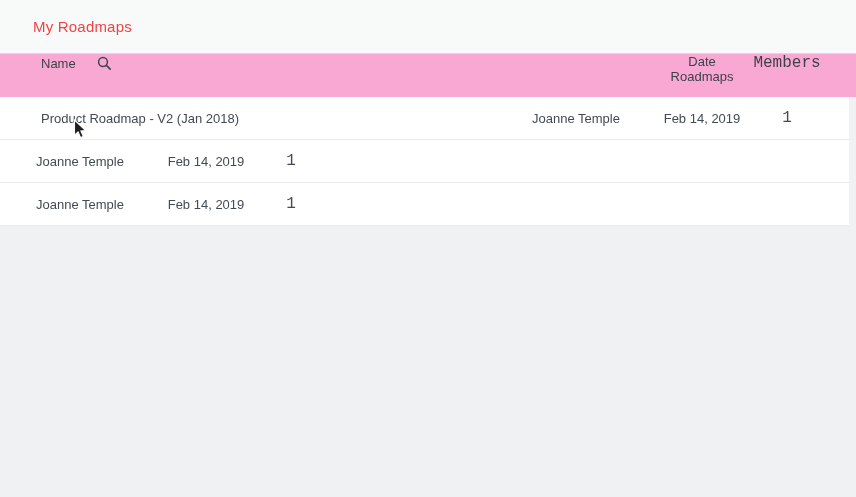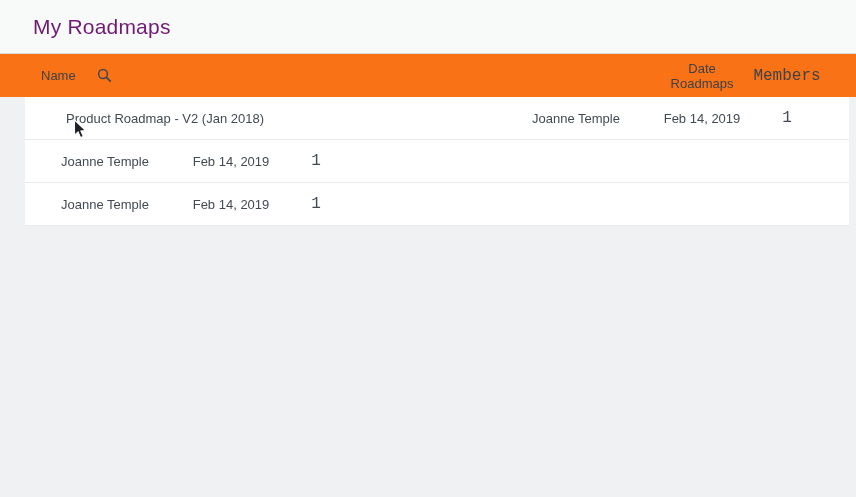--- a/index.html
+++ b/index.html
@@ -14,41 +14,41 @@
   
   .topbar {
     height: 54px;
     background: #f8f9f9;
     border-bottom: 1px solid #d9dbdd;
     display: flex;
     align-items: center;
     padding-left: 33px;
   }
   .page-title {
-    font-size: 21px;
-    color: #701a75;
+    font-size: 15px;
+    color: #ef4444;
     letter-spacing: 0.2px;
   }
 
   
   .table-header {
     height: 43px;
-    background: #f97316;
+    background: #f9a8d4;
     display: flex;
-    align-items: center;
+    align-items: flex-start;
   }
   .table-row {
     height: 43px;
     background: #ffffff;
     border-bottom: 1px solid #e9ebec;
     display: flex;
     align-items: center;
     cursor: pointer;
   }
-  .rows-wrap { position: relative; margin-left: 25px; }
+  .rows-wrap { position: relative; }
   .rows-gutter {
     position: absolute;
     top: 0; bottom: 0; right: 0;
     width: 7px;
     background: #f0f1f2;
   }
 
   
   .col-name {
     flex: 1 1 auto;

